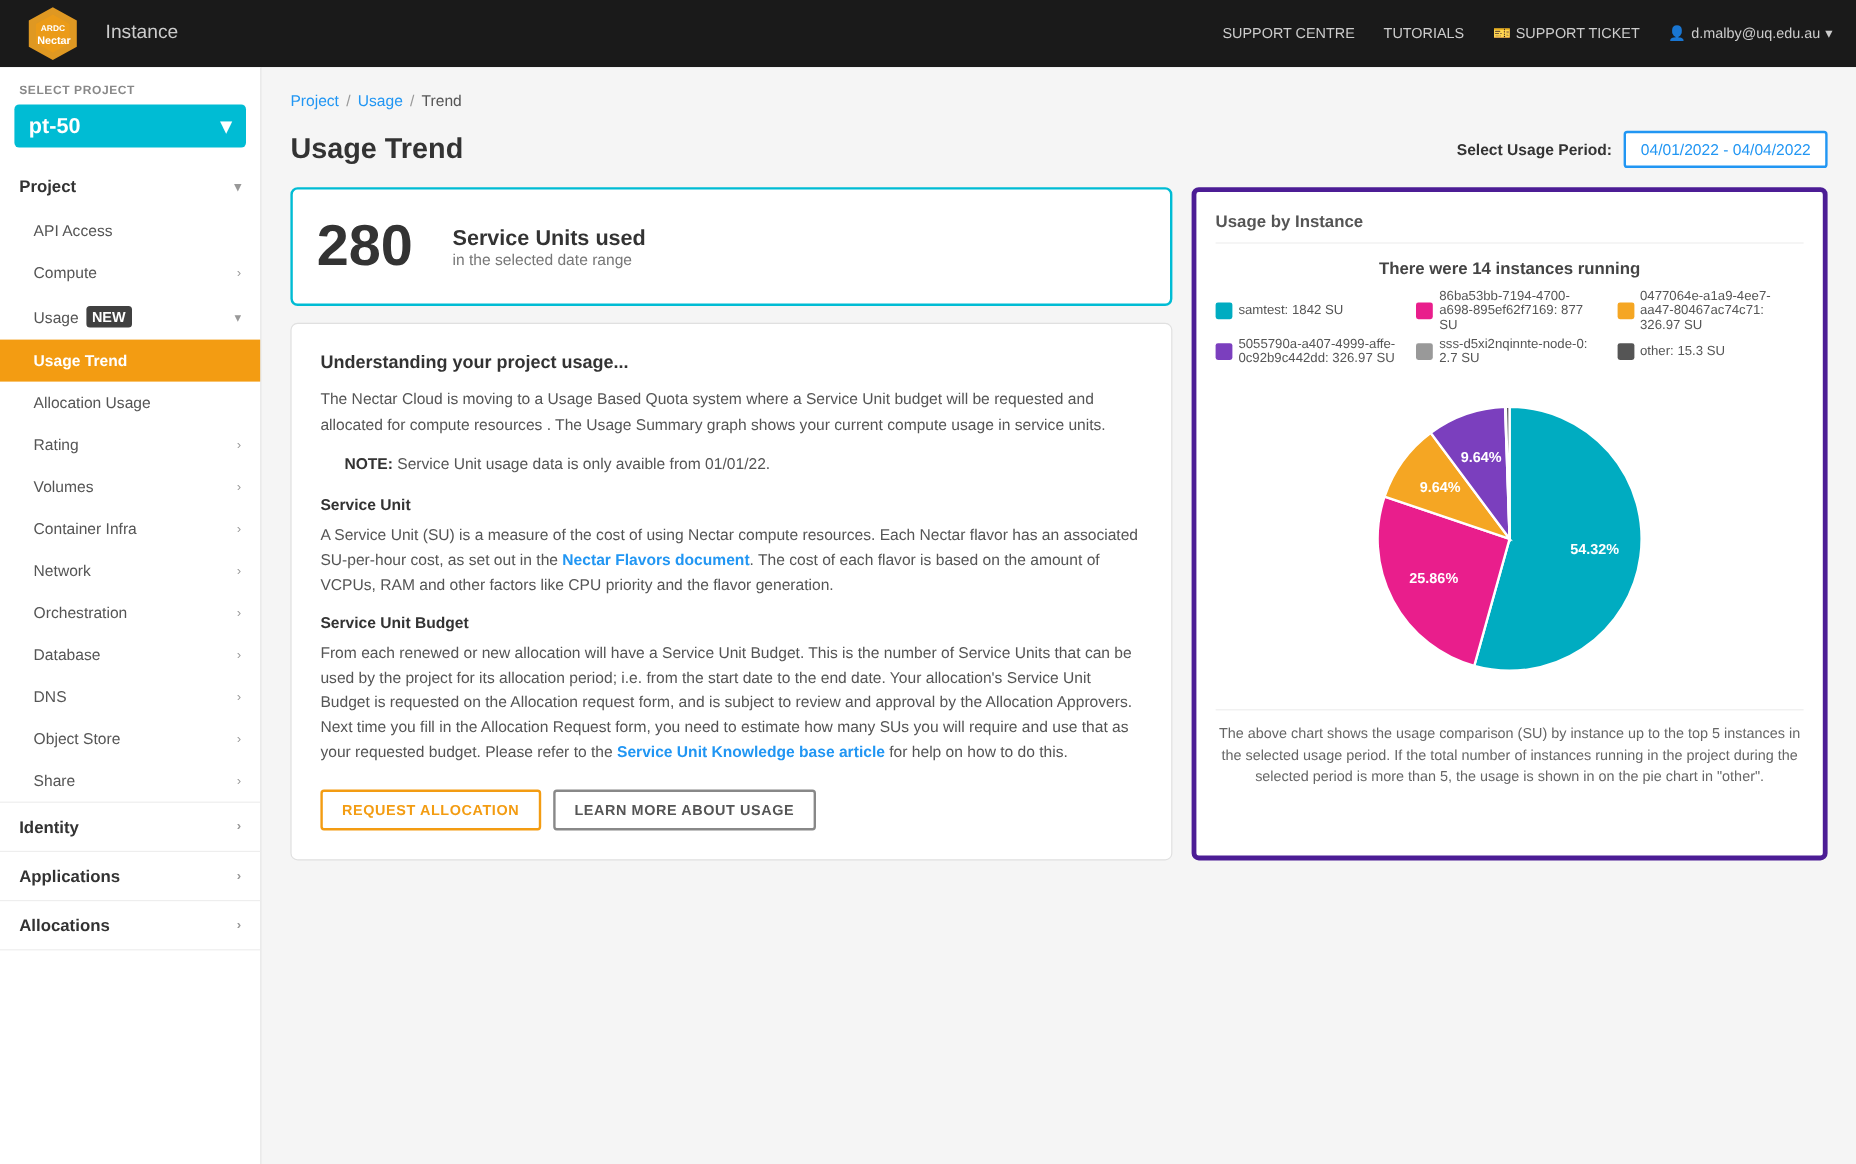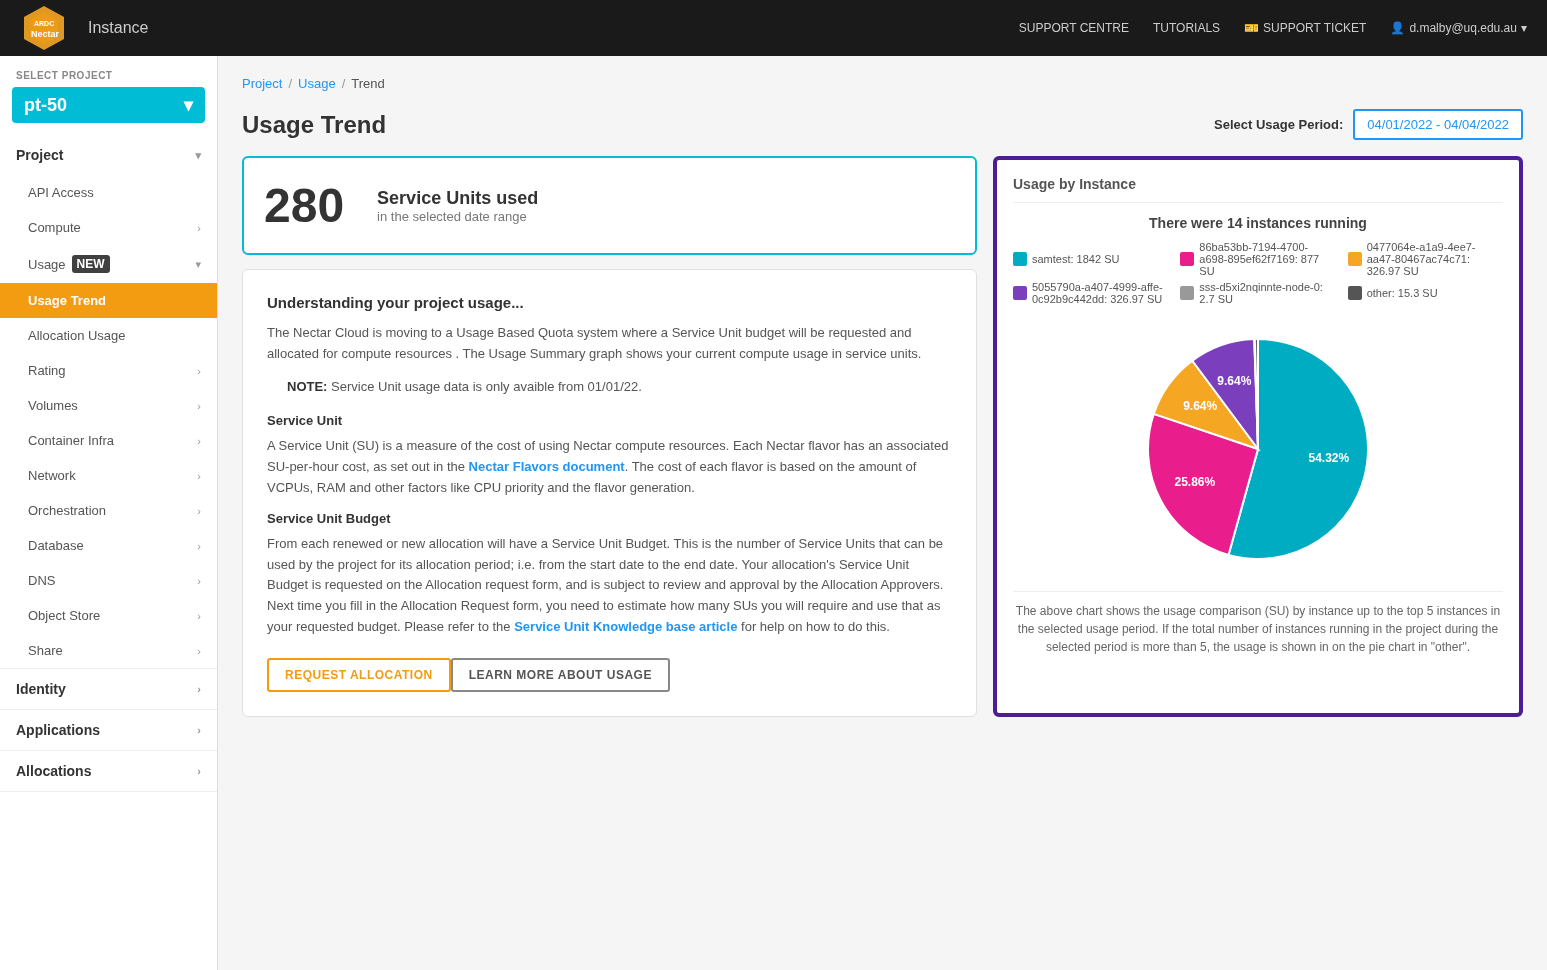--- a/index.html
+++ b/index.html
@@ -167,21 +167,21 @@
       border-radius: 6px;
       padding: 24px;
       border: 1px solid #e0e0e0;
     }
     .info-card h3 { font-size: 15px; font-weight: bold; margin-bottom: 12px; color: #333; }
     .info-card p { font-size: 13px; color: #555; line-height: 1.6; margin-bottom: 12px; }
     .info-card .note { font-size: 13px; color: #555; line-height: 1.6; margin-bottom: 16px; padding-left: 20px; }
     .info-card .note strong { color: #333; }
     .info-card h4 { font-size: 13px; font-weight: bold; margin-bottom: 8px; color: #333; }
     .link { color: #2196f3; text-decoration: none; cursor: pointer; font-weight: bold; }
-    .btn-row { display: flex; margin-top: 20px; }
+    .btn-row { display: flex; gap: 10px; margin-top: 20px; }
     .btn-outline-gold {
       border: 2px solid #f39c12;
       color: #f39c12;
       background: #fff;
       padding: 8px 16px;
       font-size: 12px;
       font-weight: bold;
       letter-spacing: 0.5px;
       cursor: pointer;
       border-radius: 3px;

